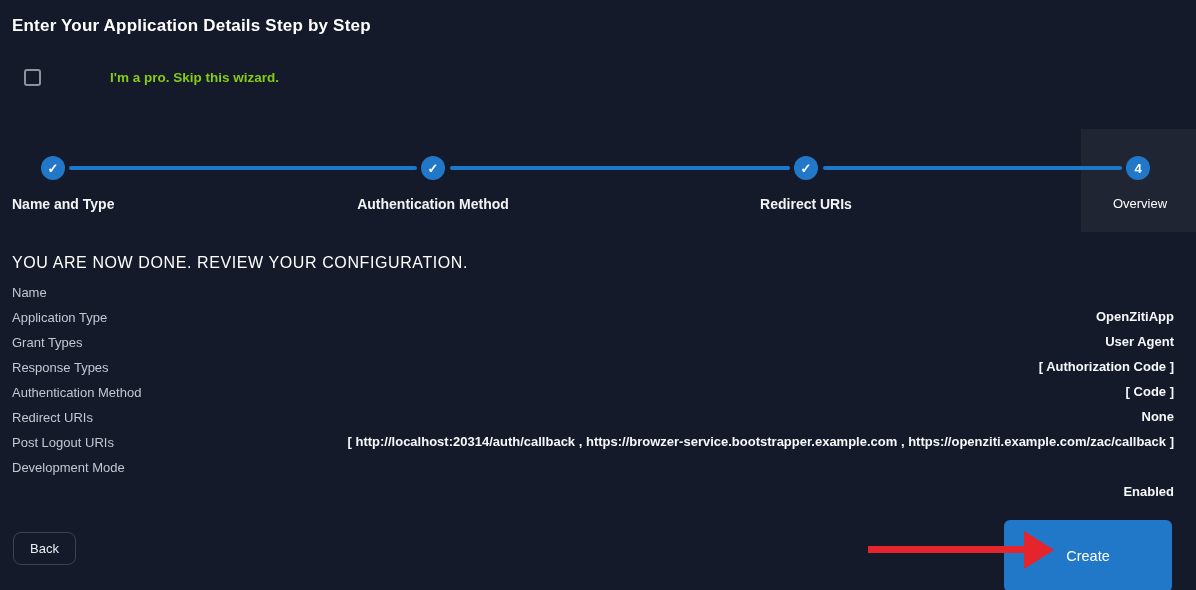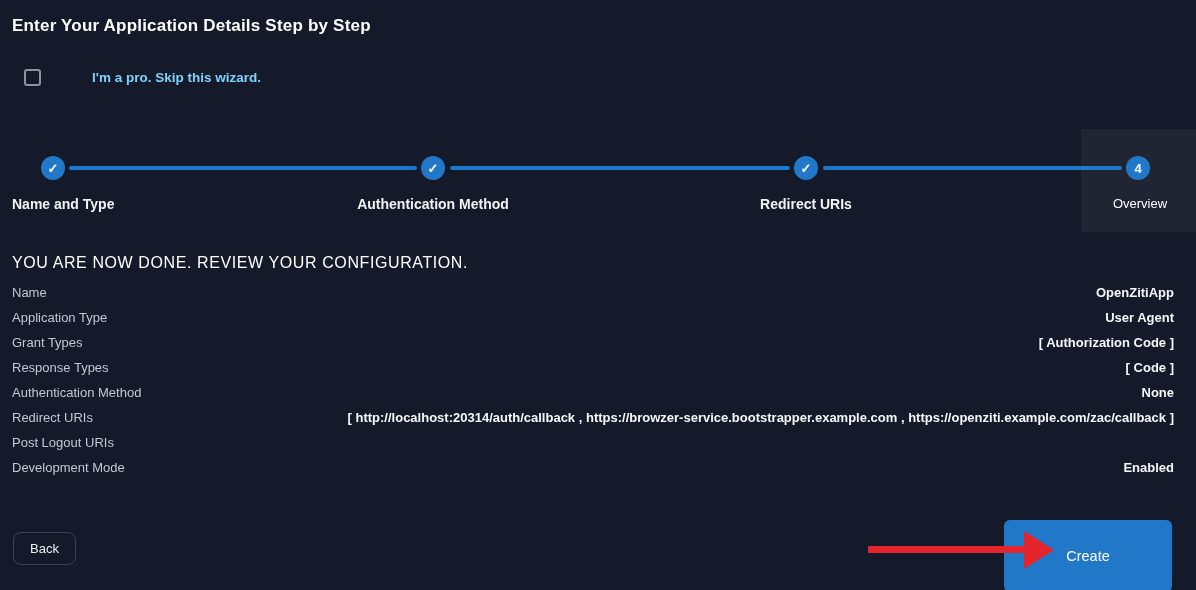--- a/index.html
+++ b/index.html
@@ -36,24 +36,24 @@
     cursor: pointer;
   }
   .checkbox-box {
     width: 17px; height: 17px;
     border: 2px solid #8d939c;
     border-radius: 3px;
     background: transparent;
     flex: 0 0 auto;
   }
   .skip-label {
-    margin-left: 12px;
+    margin-left: 30px;
     font-size: 13.5px;
     font-weight: 700;
-    color: #7dd3fc;
+    color: #84cc16;
     padding-left: 39px;
   }
 
   
   .step-highlight {
     position: absolute;
     left: 1081px; top: 129px;
     width: 115px; height: 103px;
     background: rgba(255,255,255,0.05);
   }
@@ -124,20 +124,21 @@
     font-size: 13px;
     font-weight: 400;
     color: #c2c8d2;
   }
   .kv-value {
     font-size: 13px;
     font-weight: 700;
     color: #f7f8fa;
     text-align: right;
     flex: 1;
+    margin-top: 24px;
   }
 
   
   .back-button {
     position: absolute;
     left: 13px; top: 532px;
     width: 63px; height: 33px;
     background: transparent;
     border: 1px solid #3c4354;
     border-radius: 8px;

